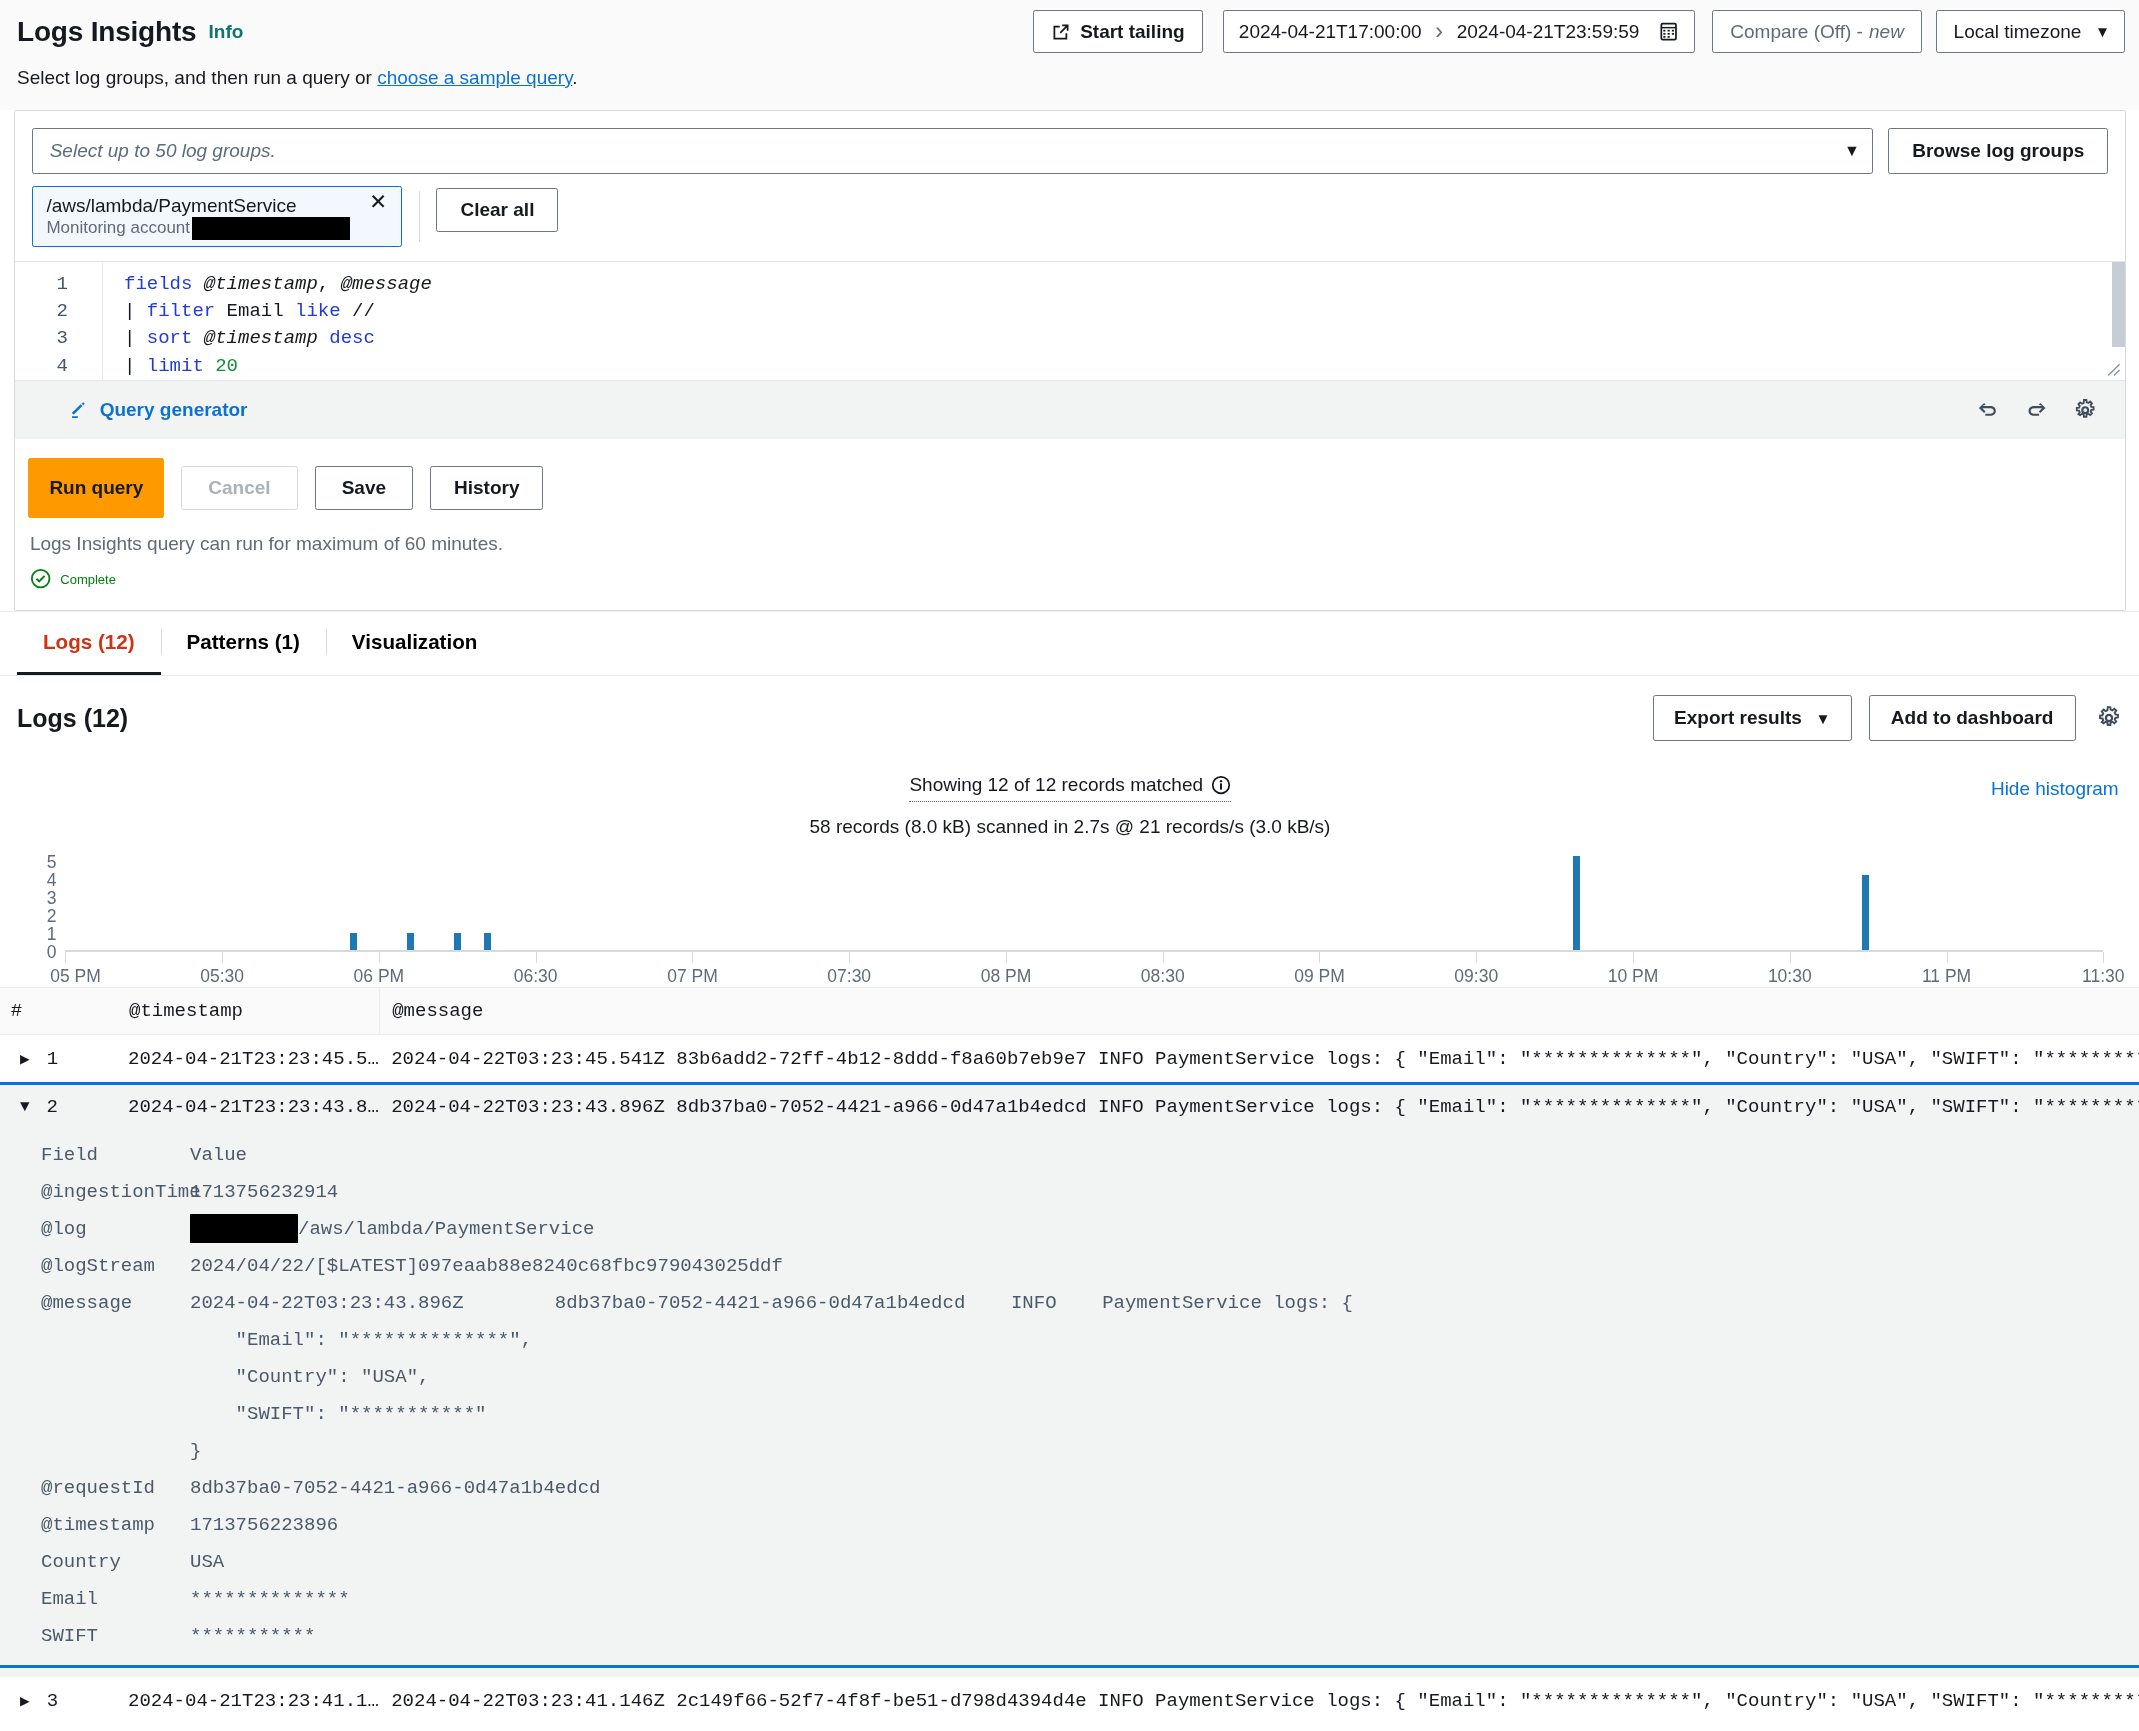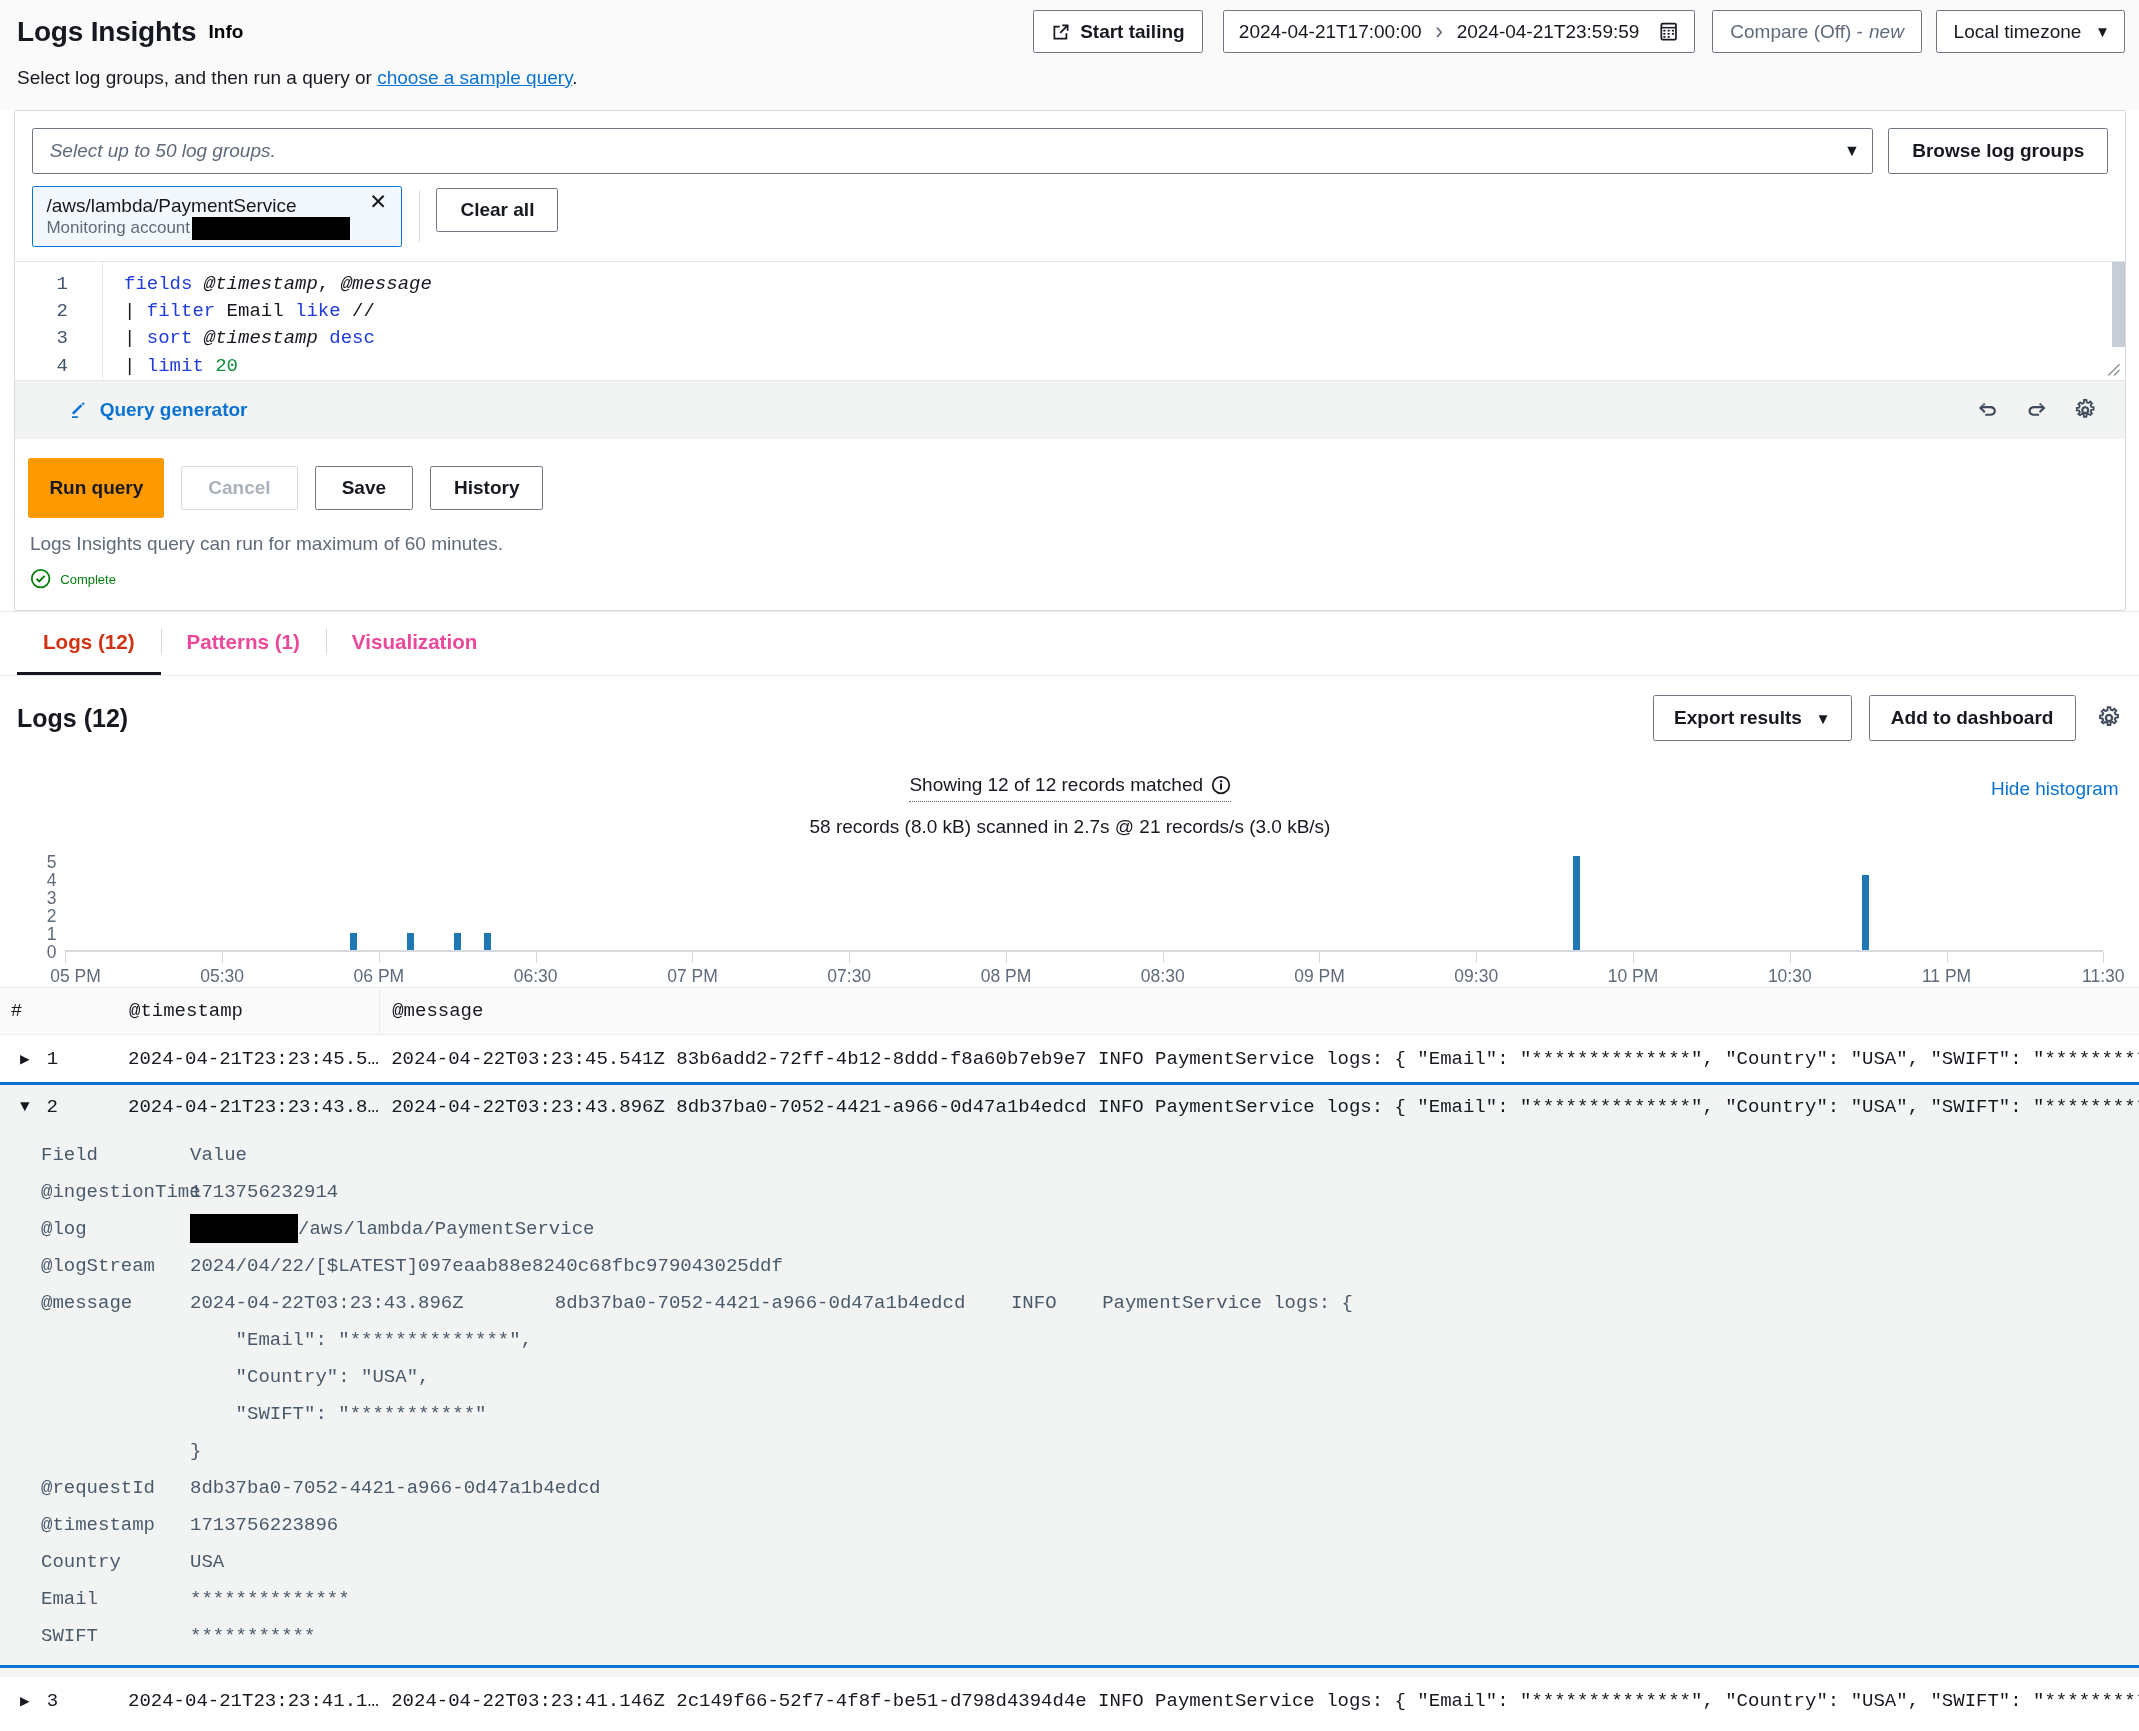--- a/index.html
+++ b/index.html
@@ -14,21 +14,21 @@
   }
 
   
   #topbar {
     height:64px; display:flex; align-items:center;
     padding:0 15.2px 0 17px;
     background:#fafafa;
     border-bottom:0.8px solid #fafafa;
   }
   #page-title { font-size:28px; font-weight:bold; letter-spacing:-0.2px; }
-  #info-link { color:#000000; font-size:19px; font-weight:bold; margin-left:12.2px; cursor:pointer; }
+  #info-link { color:#0f766e; font-size:19px; font-weight:bold; margin-left:12.2px; cursor:pointer; }
   .spacer { flex:1 1 auto; }
 
   .btn {
     background:#ffffff; border:0.8px solid #6e7781; border-radius:2.3px;
     font-family:"Liberation Sans", sans-serif; font-size:19px; font-weight:bold;
     color:#16191f; cursor:pointer; white-space:nowrap;
     display:flex; align-items:center; justify-content:center;
   }
   .btn:disabled { color:#aab1b8; border-color:#d5dbdb; cursor:default; }
 
@@ -101,21 +101,21 @@
   #save-btn { height:44px; padding:0 26px; }
   #history-btn { height:44px; padding:0 23px; }
 
   #hint { padding:15.2px 17px 0 15.2px; font-size:19px; color:#5f6b7a; }
   #status { display:flex; align-items:center; gap:9.1px; padding:13.7px 17px 20px 15.2px; color:#037f0c; font-size:13px; }
 
   
   #tabbar { border-top:1.5px solid #e9ebed; background:#ffffff; display:flex; padding:0 17px; height:64px; align-items:stretch; }
   .tab {
     display:flex; align-items:center; padding:0 26px; font-size:20.6px; font-weight:bold;
-    color:#ec4899; cursor:pointer; border-bottom:3.8px solid transparent; position:relative;
+    color:#000000; cursor:pointer; border-bottom:3.8px solid transparent; position:relative;
   }
   .tab + .tab::before { content:""; position:absolute; left:0; top:17px; bottom:17px; width:0.8px; background:#d6dade; }
   .tab.active { color:#d13212; border-bottom-color:#16191f; }
 
   
   #results { border-top:0.8px solid #e9ebed; }
   #res-head { display:flex; align-items:center; padding:0 18.3px 0 17px; height:85px; background:#ffffff; }
   #res-title { font-size:25px; font-weight:bold; }
   #export-btn { height:46px; padding:0 20px; gap:13.7px; }
   #dash-btn { height:46px; padding:0 21.3px; margin-left:17px; }

